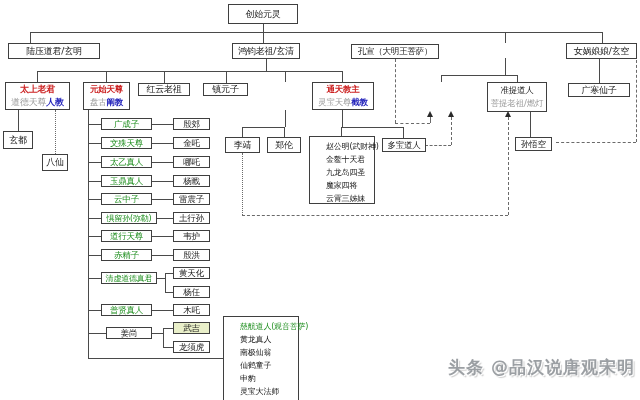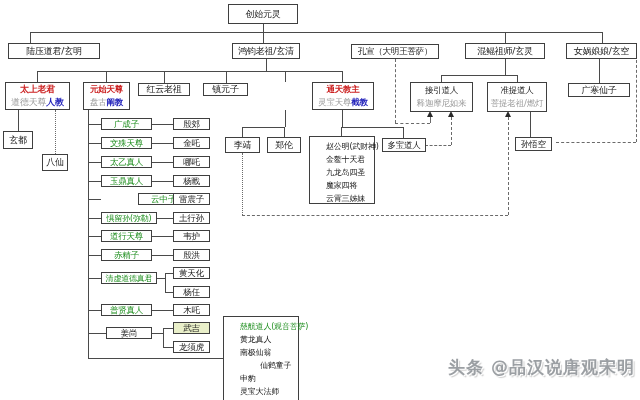--- a/index.html
+++ b/index.html
@@ -109,23 +109,20 @@
     </div>
     <div class="node" style="left: 8px; top: 43px; width: 92px; height: 16px;">
       <div class="tl"><span style="color: rgb(26, 26, 26);">陆压道君/玄明</span></div>
     </div>
     <div class="node" style="left: 232px; top: 43px; width: 68px; height: 16px;">
       <div class="tl"><span style="color: rgb(26, 26, 26);">鸿钧老祖/玄清</span></div>
     </div>
     <div class="node" style="left: 351px; top: 44px; width: 88px; height: 15px; font-size: 8.5px;">
       <div class="tl"><span style="color: rgb(26, 26, 26);">孔宣（大明王菩萨）</span></div>
     </div>
-    <div class="node" style="left: 465px; top: 43px; width: 80px; height: 16px;">
-      <div class="tl"><span style="color: rgb(26, 26, 26);">混鲲祖师/玄灵</span></div>
-    </div>
     <div class="node" style="left: 566px; top: 43px; width: 71px; height: 16px;">
       <div class="tl"><span style="color: rgb(26, 26, 26);">女娲娘娘/玄空</span></div>
     </div>
     <div class="node" style="left: 5px; top: 82px; width: 65px; height: 28px;">
       <div class="tl"><span style="color: rgb(204, 34, 34); font-weight: bold;">太上老君</span></div>
       <div class="tl"><span style="color: rgb(156, 156, 156);">道德天尊</span><span style="color: rgb(36, 36, 187); font-weight: bold;">人教</span></div>
     </div>
     <div class="node" style="left: 83px; top: 82px; width: 47px; height: 28px; font-size: 8.5px;">
       <div class="tl"><span style="color: rgb(204, 34, 34); font-weight: bold;">元始天尊</span></div>
       <div class="tl"><span style="color: rgb(156, 156, 156);">盘古</span><span style="color: rgb(36, 36, 187); font-weight: bold;">阐教</span></div>
@@ -133,24 +130,20 @@
     <div class="node" style="left: 138px; top: 83px; width: 52px; height: 13px;">
       <div class="tl"><span style="color: rgb(26, 26, 26);">红云老祖</span></div>
     </div>
     <div class="node" style="left: 203px; top: 83px; width: 45px; height: 13px;">
       <div class="tl"><span style="color: rgb(26, 26, 26);">镇元子</span></div>
     </div>
     <div class="node" style="left: 312px; top: 82px; width: 62px; height: 28px; font-size: 8.5px;">
       <div class="tl"><span style="color: rgb(204, 34, 34); font-weight: bold;">通天教主</span></div>
       <div class="tl"><span style="color: rgb(156, 156, 156);">灵宝天尊</span><span style="color: rgb(36, 36, 187); font-weight: bold;">截教</span></div>
     </div>
-    <div class="node" style="left: 410px; top: 82px; width: 63px; height: 30px; font-size: 8.5px;">
-      <div class="tl"><span style="color: rgb(26, 26, 26);">接引道人</span></div>
-      <div class="tl"><span style="color: rgb(156, 156, 156);">释迦摩尼如来</span></div>
-    </div>
     <div class="node" style="left: 487px; top: 82px; width: 60px; height: 30px; font-size: 8.5px;">
       <div class="tl"><span style="color: rgb(26, 26, 26);">准提道人</span></div>
       <div class="tl"><span style="color: rgb(156, 156, 156);">菩提老祖/燃灯</span></div>
     </div>
     <div class="node" style="left: 568px; top: 83px; width: 62px; height: 14px;">
       <div class="tl"><span style="color: rgb(26, 26, 26);">广寒仙子</span></div>
     </div>
     <div class="node" style="left: 3px; top: 131px; width: 30px; height: 18px;">
       <div class="tl"><span style="color: rgb(26, 26, 26);">玄都</span></div>
     </div>
@@ -174,21 +167,21 @@
     </div>
     <div class="node" style="left: 173px; top: 156px; width: 37px; height: 12px; font-size: 8.5px;">
       <div class="tl"><span style="color: rgb(26, 26, 26);">哪吒</span></div>
     </div>
     <div class="node" style="left: 101px; top: 175px; width: 51px; height: 12px; font-size: 8.5px;">
       <div class="tl"><span style="color: rgb(31, 143, 31);">玉鼎真人</span></div>
     </div>
     <div class="node" style="left: 173px; top: 175px; width: 37px; height: 12px; font-size: 8.5px;">
       <div class="tl"><span style="color: rgb(26, 26, 26);">杨戬</span></div>
     </div>
-    <div class="node" style="left: 101px; top: 193px; width: 51px; height: 12px; font-size: 8.5px; margin-left: 37px;">
+    <div class="node" style="left: 101px; top: 193px; width: 51px; height: 12px; font-size: 8.5px;">
       <div class="tl"><span style="color: rgb(31, 143, 31);">云中子</span></div>
     </div>
     <div class="node" style="left: 173px; top: 193px; width: 37px; height: 12px; font-size: 8.5px;">
       <div class="tl"><span style="color: rgb(26, 26, 26);">雷震子</span></div>
     </div>
     <div class="node" style="left: 101px; top: 212px; width: 56px; height: 12px; font-size: 8px;">
       <div class="tl"><span style="color: rgb(31, 143, 31);">惧留孙(弥勒)</span></div>
     </div>
     <div class="node" style="left: 173px; top: 212px; width: 37px; height: 12px; font-size: 8.5px;">
       <div class="tl"><span style="color: rgb(26, 26, 26);">土行孙</span></div>
@@ -226,21 +219,21 @@
     <div class="node" style="left: 173px; top: 322px; width: 37px; height: 12px; font-size: 8.5px; background: rgb(233, 239, 201);">
       <div class="tl"><span style="color: rgb(26, 26, 26);">武吉</span></div>
     </div>
     <div class="node" style="left: 173px; top: 341px; width: 37px; height: 12px; font-size: 8.5px;">
       <div class="tl"><span style="color: rgb(26, 26, 26);">龙须虎</span></div>
     </div>
     <div class="node left" style="left: 223px; top: 316px; width: 76px; height: 94px; font-size: 8px; text-align: right;">
       <div class="tl"><span style="color: rgb(31, 143, 31);">慈航道人(观音菩萨)</span></div>
       <div class="tl"><span style="color: rgb(26, 26, 26);">黄龙真人</span></div>
       <div class="tl"><span style="color: rgb(26, 26, 26);">南极仙翁</span></div>
-      <div class="tl"><span style="color: rgb(26, 26, 26); margin-left: 20px;">仙鹤童子</span></div>
+      <div class="tl"><span style="color: rgb(26, 26, 26);">仙鹤童子</span></div>
       <div class="tl"><span style="color: rgb(26, 26, 26);">申豹</span></div>
       <div class="tl"><span style="color: rgb(26, 26, 26);">灵宝大法师</span></div>
     </div>
     <div class="node left" style="left: 309px; top: 136px; width: 66px; height: 68px; font-size: 8px;">
       <div class="tl"><span style="color: rgb(26, 26, 26);">赵公明(武财神)</span></div>
       <div class="tl"><span style="color: rgb(26, 26, 26);">金鳌十天君</span></div>
       <div class="tl"><span style="color: rgb(26, 26, 26);">九龙岛四圣</span></div>
       <div class="tl"><span style="color: rgb(26, 26, 26);">魔家四将</span></div>
       <div class="tl"><span style="color: rgb(26, 26, 26);">云霄三姊妹</span></div>
     </div>

